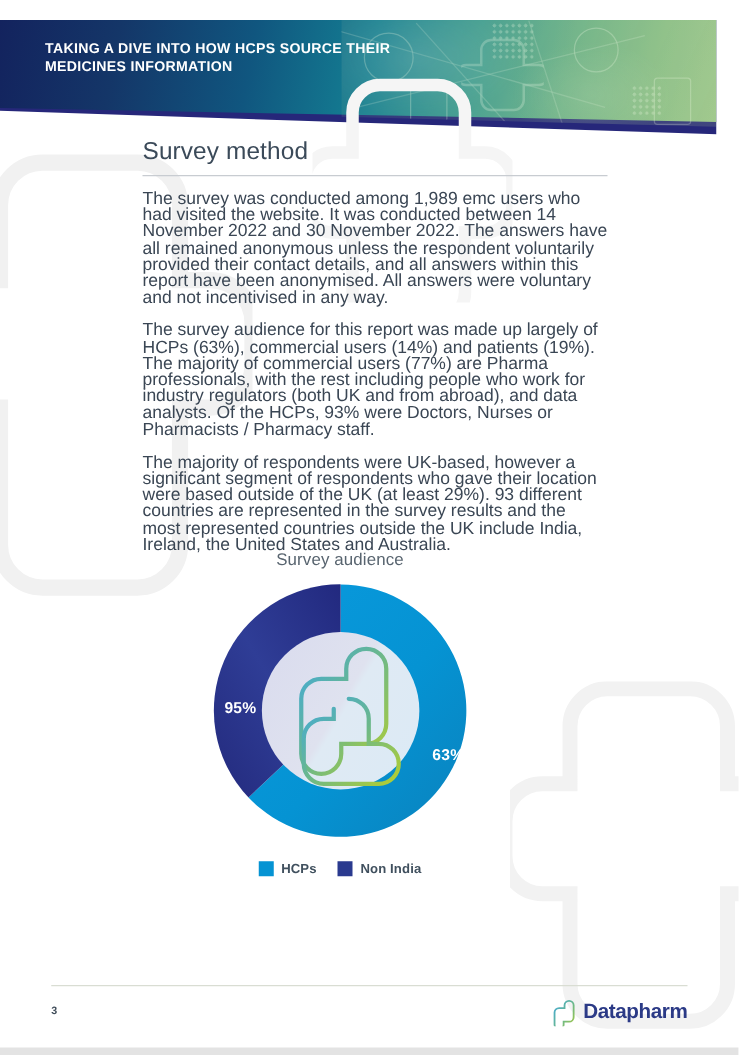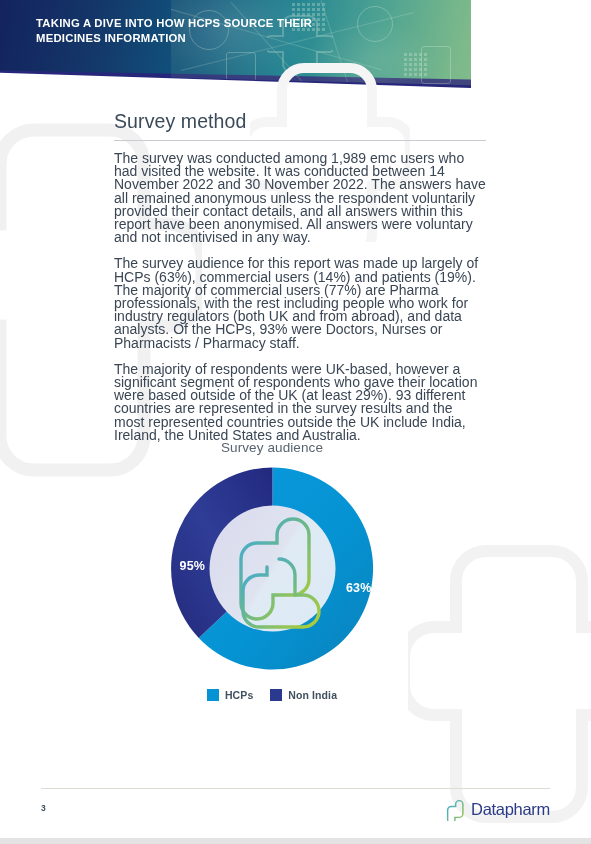--- a/index.html
+++ b/index.html
@@ -14,22 +14,22 @@
     position: relative;
     width: 591px;
     height: 844px;
     overflow: hidden;
     background: #ffffff;
   }
 
   
   .header-wrap {
     position: absolute;
-    left: 0; top: 0;
-    width: 471px;
+    left: 0; top: 16px;
+    width: 573px;
     height: 95px;
     overflow: hidden;
   }
   .header-navy-band {
     position: absolute;
     left: 0; top: 0;
     width: 591px;
     height: 92px;
     background: #26277a;
     -webkit-clip-path: polygon(0 0, 100% 0, 100% 100%, 0 79%);
@@ -159,21 +159,21 @@
   }
   .donut-holder svg { display: block; }
   .slice-label {
     position: absolute;
     color: #ffffff;
     font-size: 12.5px;
     font-weight: bold;
     letter-spacing: .2px;
   }
   .lbl-37 { left: 11px;  top: 94px; }
-  .lbl-63 { right: 4px;  top: 116px; text-align: center; }
+  .lbl-63 { right: 4px;  top: 132px; text-align: center; }
 
   .legend {
     display: flex;
     justify-content: center;
     gap: 17px;
     margin-top: 17px;
   }
   .legend-item {
     display: flex;
     align-items: center;
@@ -212,21 +212,21 @@
     position: absolute;
     right: 41px;
     top: 797px;
     display: flex;
     align-items: center;
     gap: 3px;
   }
   .brand-mark { width: 24px; height: 24px; flex: none; }
   .brand-name {
     font-size: 16.5px;
-    font-weight: normal;
+    font-weight: bold;
     color: #2b3a86;
     letter-spacing: -.3px;
   }
   .bottom-strip {
     position: absolute;
     left: 0;
     top: 838px;
     width: 591px;
     height: 6px;
     background: #e3e3e3;

